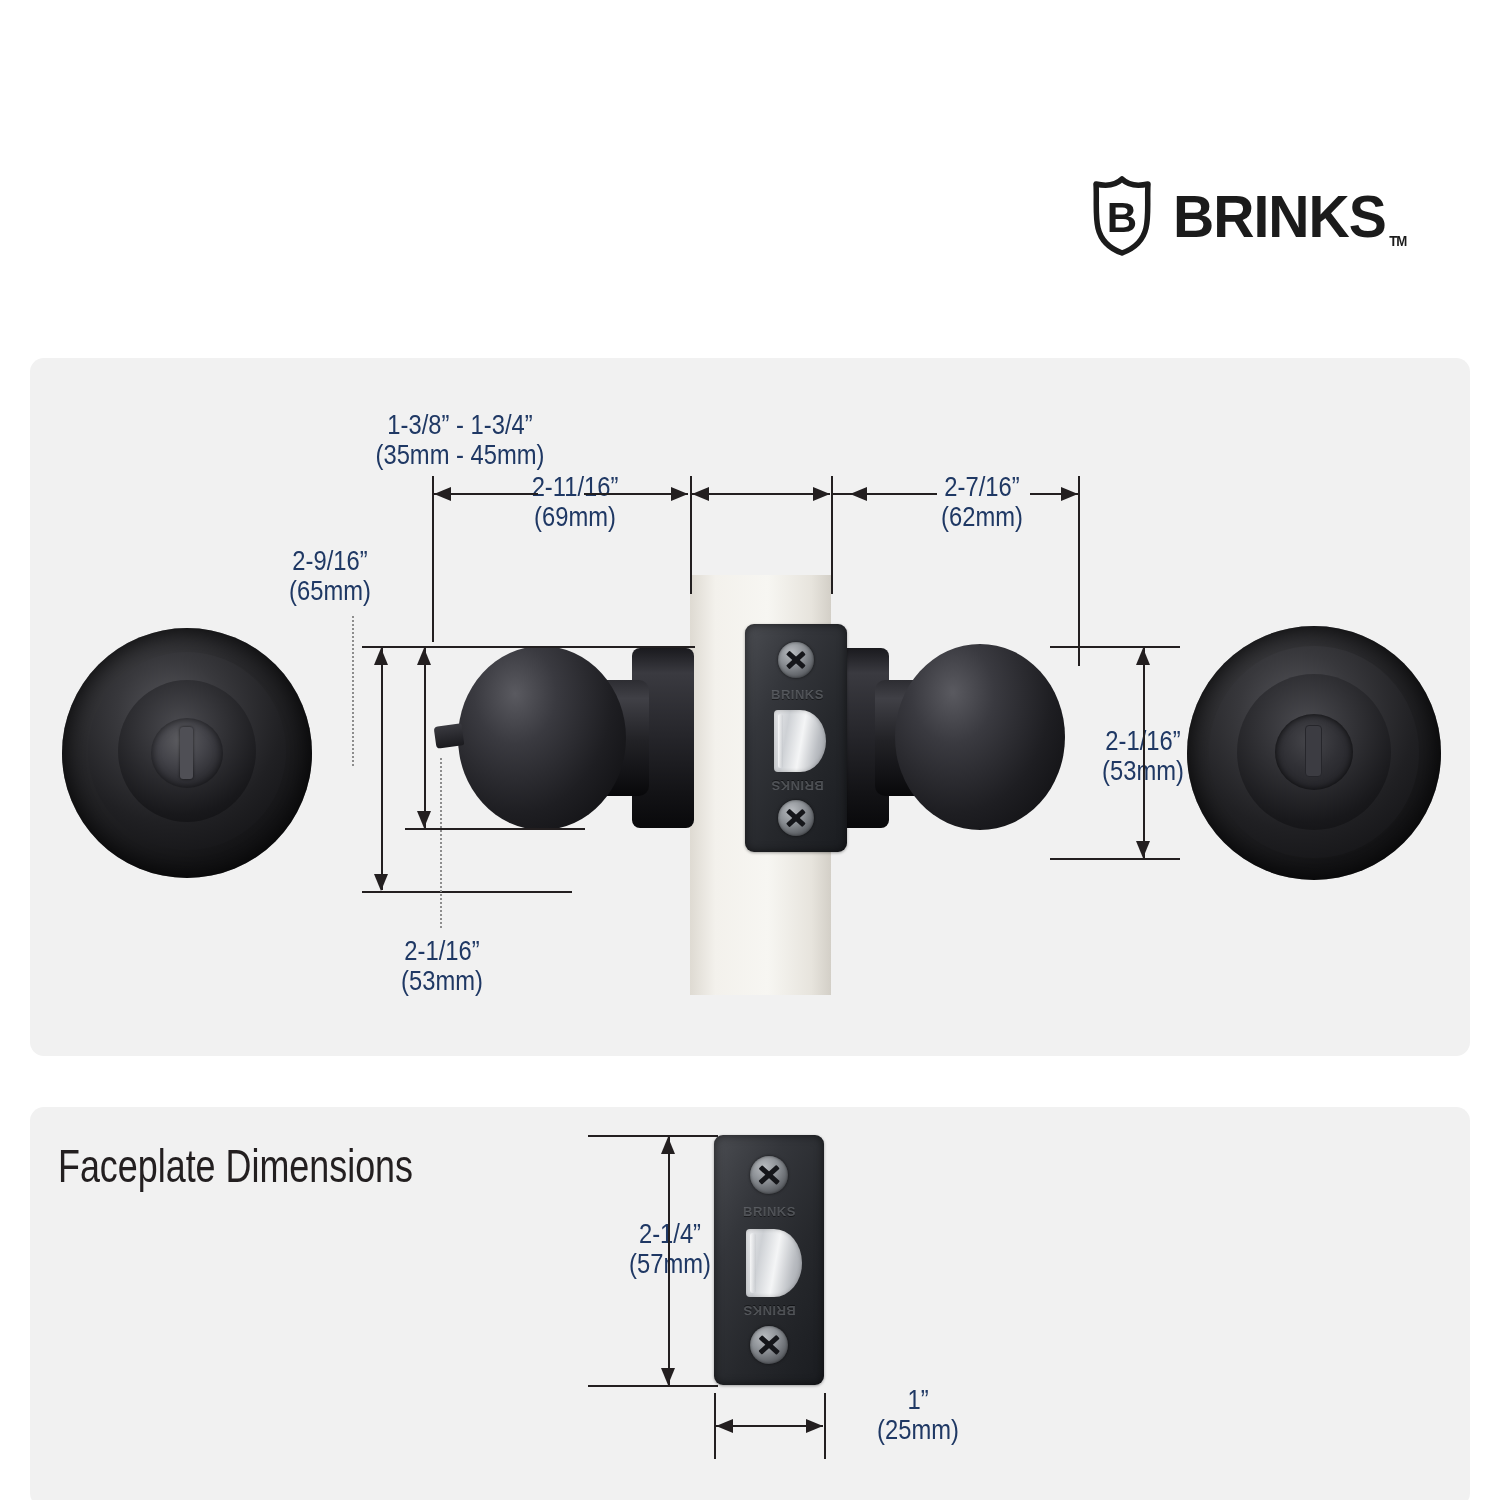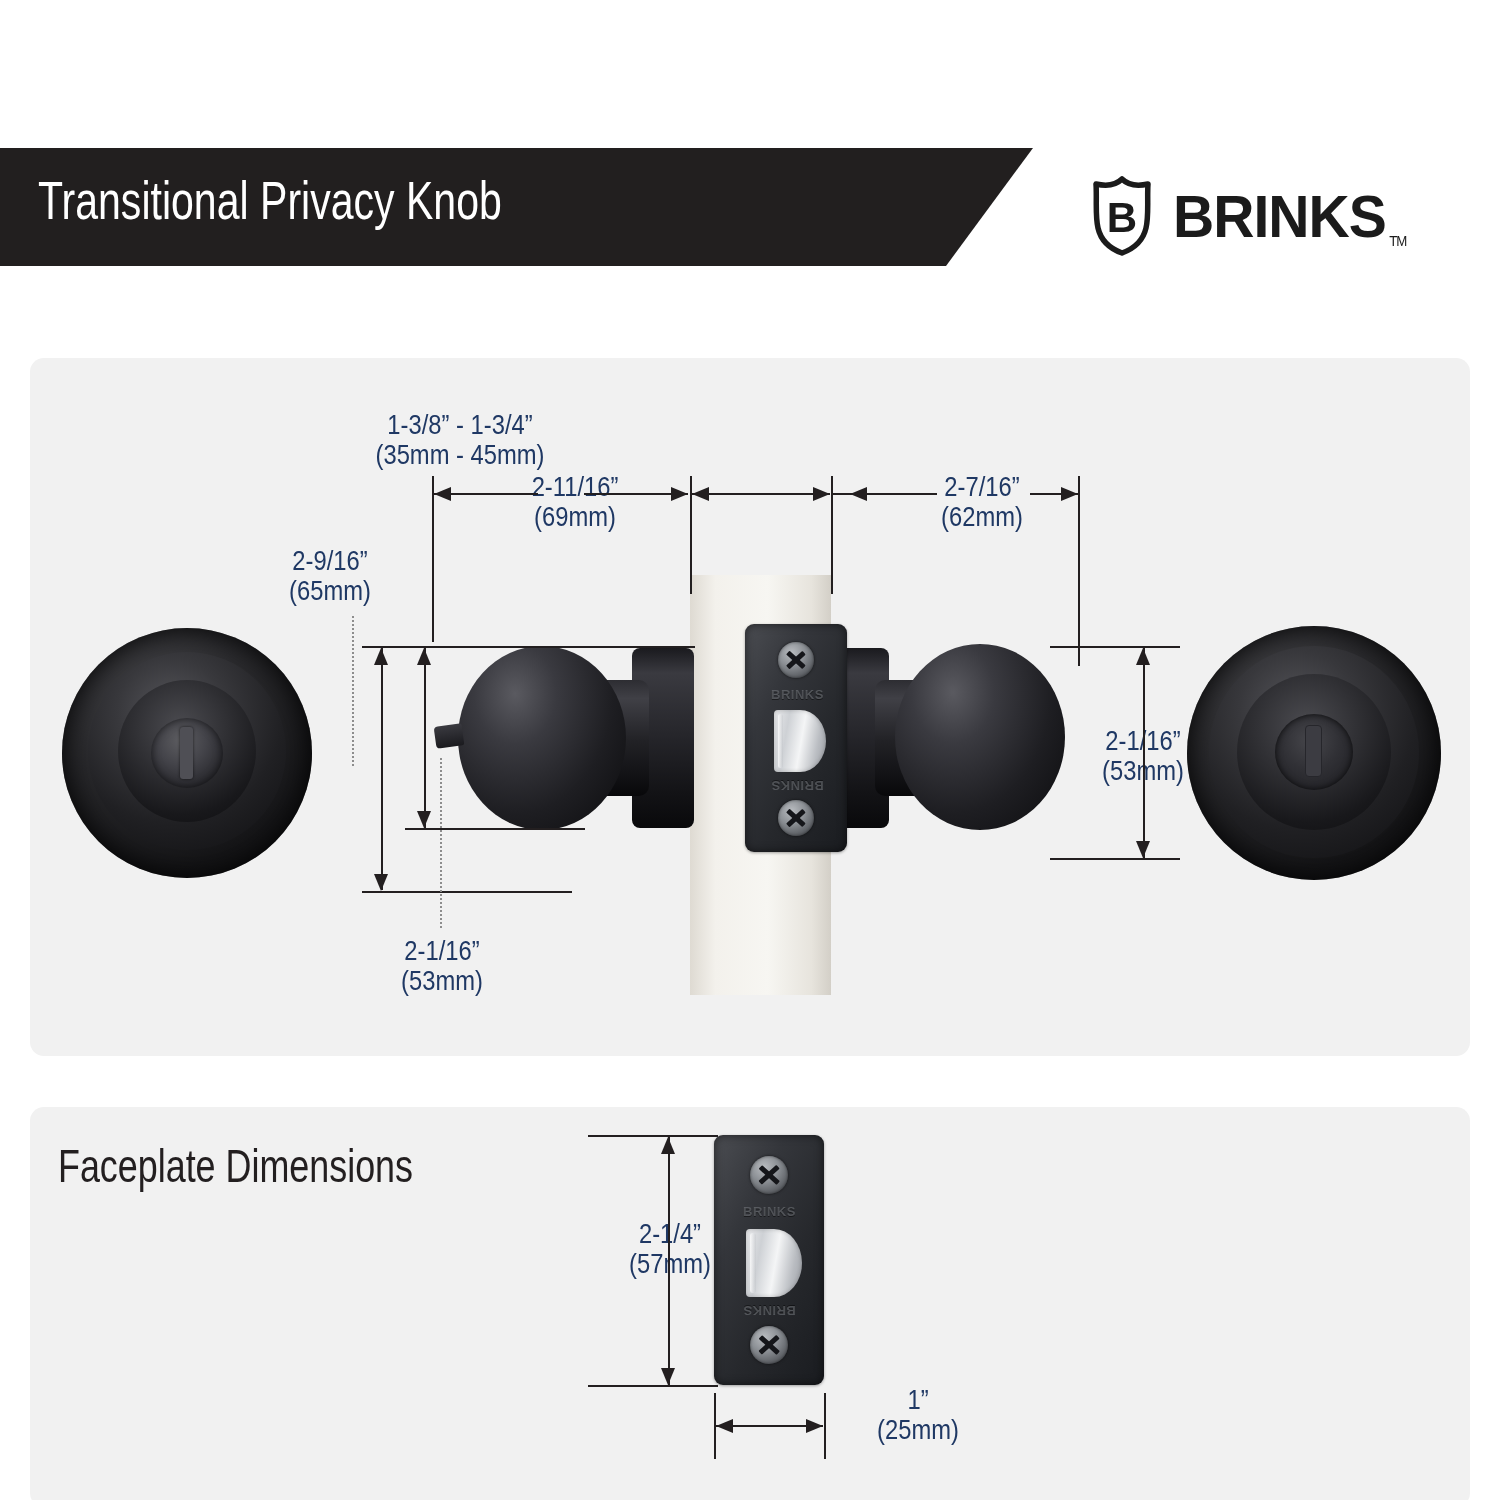--- a/index.html
+++ b/index.html
@@ -53,21 +53,21 @@
   .brinks-wordmark {
     font-size: 56px; font-weight: 700; color: #1b1b1b;
     letter-spacing: -1px;
     transform: scaleX(1.02) scaleY(1.06);
     transform-origin: left center;
     white-space: nowrap;
     position: relative;
   }
   .brinks-tm {
     position: absolute; right: -20px; bottom: 2px;
-    font-size: 13px; font-weight: 400; color: #1b1b1b;
+    font-size: 13px; font-weight: 700; color: #1b1b1b;
     transform: none;
   }
 
   
   .panel {
     position: absolute;
     background: #f1f1f1;
     border-radius: 14px;
   }
   #panel-main { left: 30px; top: 358px; width: 1440px; height: 698px; }
@@ -208,25 +208,20 @@
     background: linear-gradient(180deg,#3a3a40,#1a1a1e);
     border-radius: 3px;
   }
 </style>
 </head>
 <body>
 
 <div id="root">
 
 
-  <div class="hdr-black">
-    <div class="hdr-black-shape">
-      <div class="hdr-sub">Transitional Privacy Knob</div>
-    </div>
-  </div>
 
   <div class="brinks-logo">
     <svg width="74" height="80" viewBox="0 0 74 80">
       <path d="M37 3 C30 10 20 10 11 8 C12 22 10 40 13 52 C16 65 26 73 37 77 C48 73 58 65 61 52 C64 40 62 22 63 8 C54 10 44 10 37 3 Z" fill="none" stroke="#1b1b1b" stroke-width="5.5" stroke-linejoin="round"></path>
       <text x="37" y="56" font-family="Liberation Sans, sans-serif" font-size="42" font-weight="700" fill="#1b1b1b" text-anchor="middle">B</text>
     </svg>
     <div class="brinks-wordmark">
       <span>BRINKS</span>
       <span class="brinks-tm">TM</span>
     </div>

